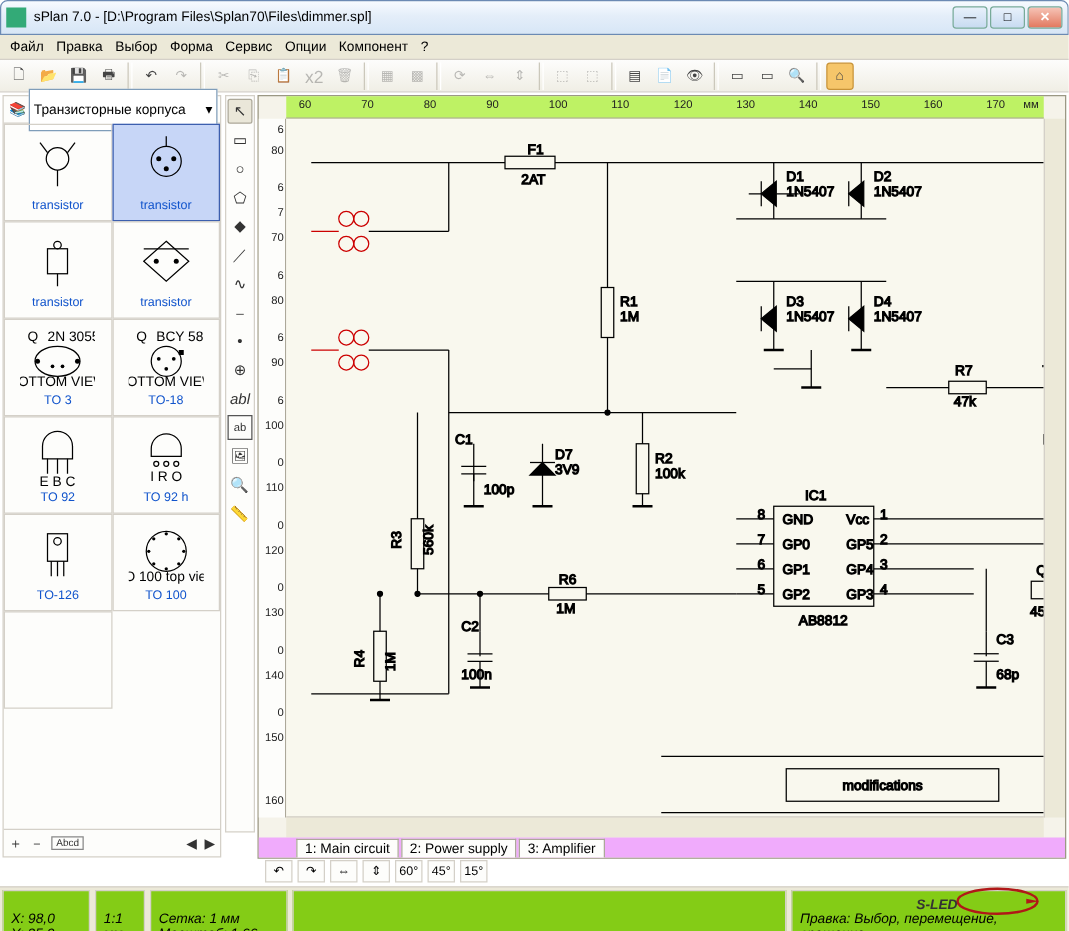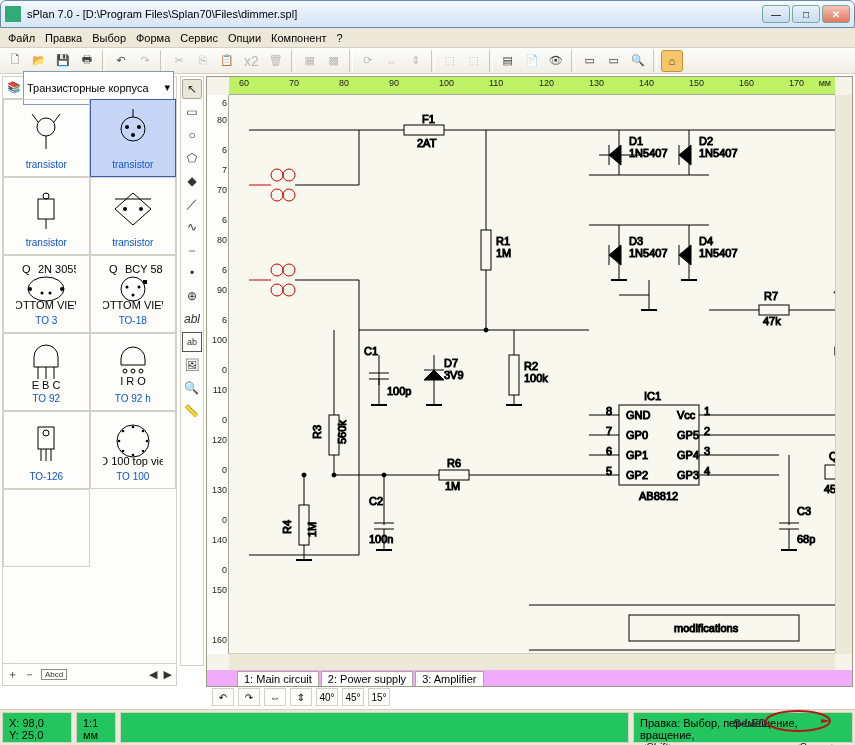--- a/index.html
+++ b/index.html
@@ -31,21 +31,21 @@
 .libselect .drop { flex:1; height:18px; border:1px solid #7f9db9; background:#fff; font-size:11px; padding:16px 3px; display:flex; align-items:center; justify-content:space-between; }
 .libgrid { display:grid; grid-template-columns:1fr 1fr; grid-auto-rows:78px;border-radius:31px; }
 .libitem { border:1px solid #d4d0c8; display:flex; flex-direction:column; align-items:center; justify-content:center; position:relative; }
 .libitem.sel { background:#c7d6f7; border:1px solid #3d5fae; }
 .libitem .sym { width:60px; height:50px; }
 .libitem .lbl { font-size:10px; color:#1154cc; margin-top:2px; }
 .libbottom { position:absolute; bottom:0; left:0; right:0; height:22px; border-top:1px solid #d4d0c8; display:flex; align-items:center; padding:0 4px; gap:6px; font-size:10px; color:#333; }
 
 
 .status { position:absolute; bottom:0; left:0; right:0; height:36px; background:#ece9d8; border-top:1px solid #d4d0c8; display:flex; font-size:10px; }
-.status .cell { border:1px solid #d4d0c8; padding:4px 6px; margin:2px; background:#22c55e; }
+.status .cell { border:1px solid #d4d0c8; padding:16px 6px; margin:2px; background:#84cc16;font-style:italic; }
 
 
 .vtoolcol { position:absolute; left:180px; top:76px; width:24px; height:590px; background:#fdfdfb; border:1px solid #d4d0c8; display:flex; flex-direction:column; align-items:center; padding-top:2px; gap:3px; }
 .vbtn { width:20px; height:20px; display:flex; align-items:center; justify-content:center; color:#333; font-size:12px; }
 .vbtn.sel { background:#eae7d9; border:1px solid #aca899; border-radius:2px; }
 
 
 .canvaswrap { position:absolute; left:206px; top:76px; right:2px; bottom:58px; border:1px solid #9b9884; background:#f5f3ea; }
 .hruler { position:absolute; left:22px; right:17px; top:0; height:18px; background:#bef264; border-bottom:1px solid #aca899; font-size:9px; }
 .vruler { position:absolute; left:0; top:18px; width:22px; bottom:32px; background:#fdfdfb; border-right:1px solid #aca899; font-size:9px; }
@@ -518,33 +518,37 @@
     <div class="tab">2: Power supply</div>
     <div class="tab">3: Amplifier</div>
   </div>
 </div>
 
 <div class="anglebar">
   <div class="abtn">↶</div>
   <div class="abtn">↷</div>
   <div class="abtn">⇔</div>
   <div class="abtn">⇕</div>
-  <div class="abtn">40°</div>
+  <div class="abtn">60°</div>
   <div class="abtn">45°</div>
   <div class="abtn">15°</div>
 </div>
 
 <div class="status">
   <div class="cell" style="width:70px">
     <div>X: 98,0</div>
     <div>Y: 25,0</div>
   </div>
   <div class="cell" style="width:40px">
     <div>1:1</div>
     <div>мм</div>
+  </div>
+  <div class="cell" style="width:110px">
+    <div>Сетка: 1 мм</div>
+    <div>Масштаб: 1,66</div>
   </div>
   <div class="cell" style="flex:1"></div>
   <div class="cell" style="width:220px">
     <div>Правка: Выбор, перемещение, вращение,</div>
     <div>&lt;Shift&gt; отключение привязки, &lt;Space&gt;</div>
   </div>
 </div>
 
 <svg class="logo" viewBox="0 0 130 40">
   <ellipse cx="95" cy="20" rx="32" ry="10" fill="none" stroke="#b01818" stroke-width="2"></ellipse>

